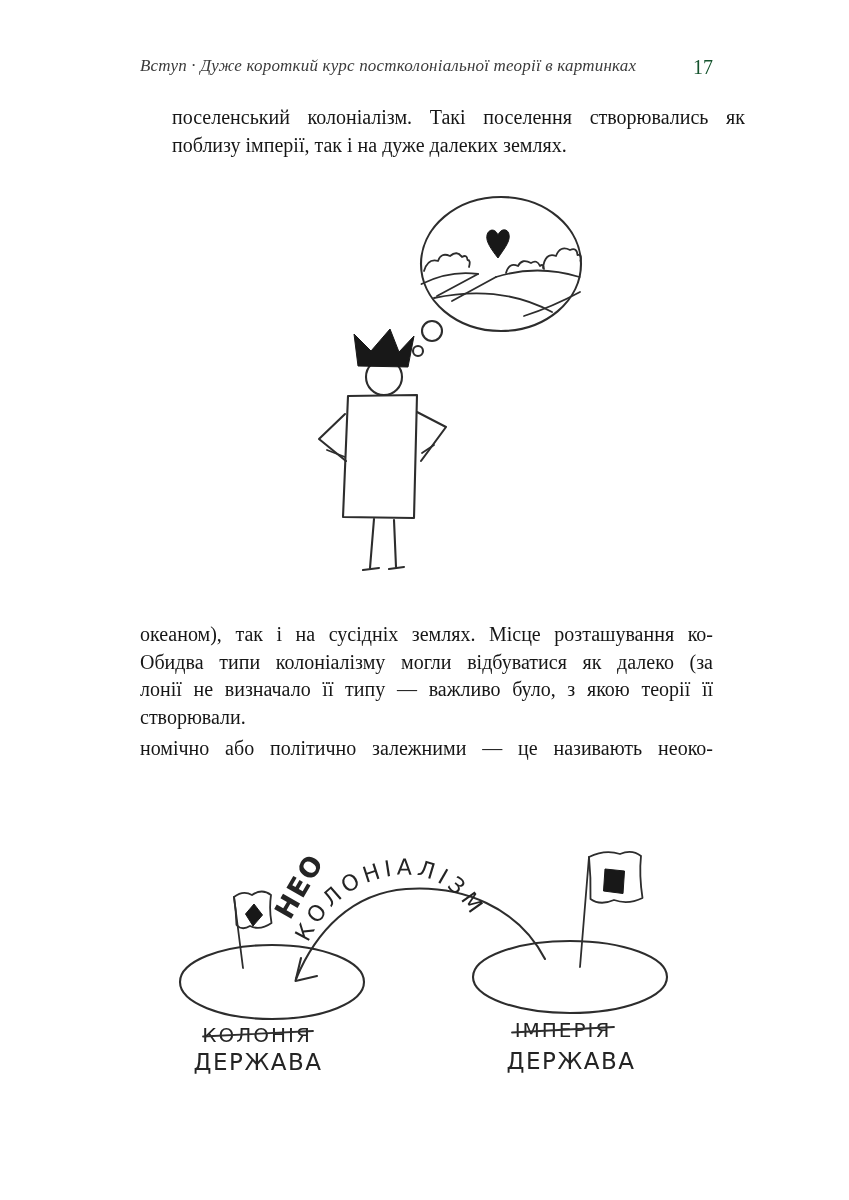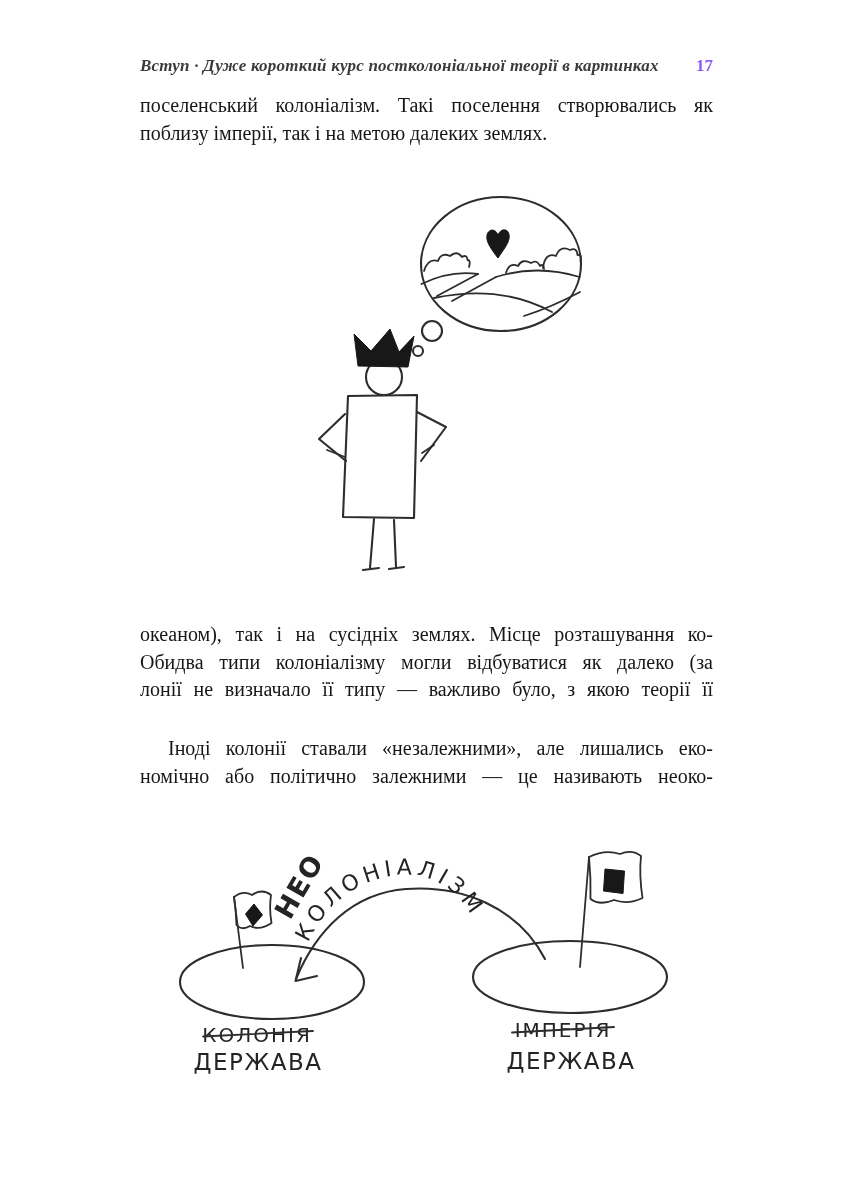--- a/index.html
+++ b/index.html
@@ -9,42 +9,42 @@
     background: #ffffff;
     font-family: "Liberation Serif", "DejaVu Serif", serif;
     color: #1a1a1a;
     overflow: hidden;
   }
 
   
   .page-header {
     position: absolute;
     left: 140px; top: 56px; width: 573px;
-    display: flex; justify-content: space-between; align-items: flex-start; font-weight: bold;
+    display: flex; justify-content: space-between; align-items: flex-start;
   }
   .running-title {
     font-style: italic;
     font-size: 17px;
     color: #3b3b3b;
     letter-spacing: 0.2px;
   }
   .page-number {
-    font-size: 17px;
-    color: #8b5cf6;
+    font-size: 20px;
+    color: #14532d;
   }
 
   
   .para {
     position: absolute;
     left: 140px; width: 573px;
     font-size: 20px;
     line-height: 27.5px;
     color: #161616;
   }
-  #para1 { top: 92px; }
+  #para1 { top: 104px; margin-left: 32px; }
   #para2 { top: 621px; }
   #para3 { top: 735px; }
   .line { text-align: left; }
   .line.fill { text-align: justify; text-align-last: justify; }
   .line.indent { text-indent: 28px; }
   .bold { font-weight: 400; }
 
   
   .illustration { position: absolute; }
   #fig-king   { left: 300px; top: 188px; }
@@ -61,29 +61,29 @@
 </head>
 <body>
 
 <div class="page-header">
   <span class="running-title">Вступ · Дуже короткий курс постколоніальної теорії в картинках</span>
   <span class="page-number">17</span>
 </div>
 
 <div id="para1" class="para">
     <div class="line fill"><span>поселенський колоніалізм. Такі поселення створювались як</span></div>
-    <div class="line"><span>поблизу імперії, так і на метою далеких землях.</span></div>
+    <div class="line"><span>поблизу імперії, так і на дуже далеких землях.</span></div>
   </div>
 <div id="para2" class="para">
     <div class="line fill"><span>океаном), так і на сусідніх землях. Місце розташування ко-</span></div>
     <div class="line fill"><span>Обидва типи колоніалізму могли відбуватися як далеко (за</span></div>
     <div class="line fill"><span>лонії не визначало її типу — важливо було, з якою теорії її</span></div>
+    <div class="line"><span>створювали.</span></div>
   </div>
 <div id="para3" class="para">
-    <div class="line fill indent"><span>Іноді колонії ставали «незалежними», але лишались еко-</span></div>
     <div class="line fill"><span>номічно або політично залежними — це називають </span><span class="bold">неоко-</span></div>
   </div>
 
 <svg id="fig-king" class="illustration" width="300" height="405" viewBox="0 0 300 405" aria-hidden="true">
 
   <g>
     <ellipse class="ink-stroke" cx="201" cy="76" rx="80" ry="67"></ellipse>
 
     <path class="ink-fill" d="M198 47 C195 39.5 187.5 41 186.8 48.5 C186.3 53.5 190.5 60.5 198 70 C203.5 61.5 209.8 54.5 209.2 47.5 C208.5 40 200.8 40 198 47 Z"></path>
 

